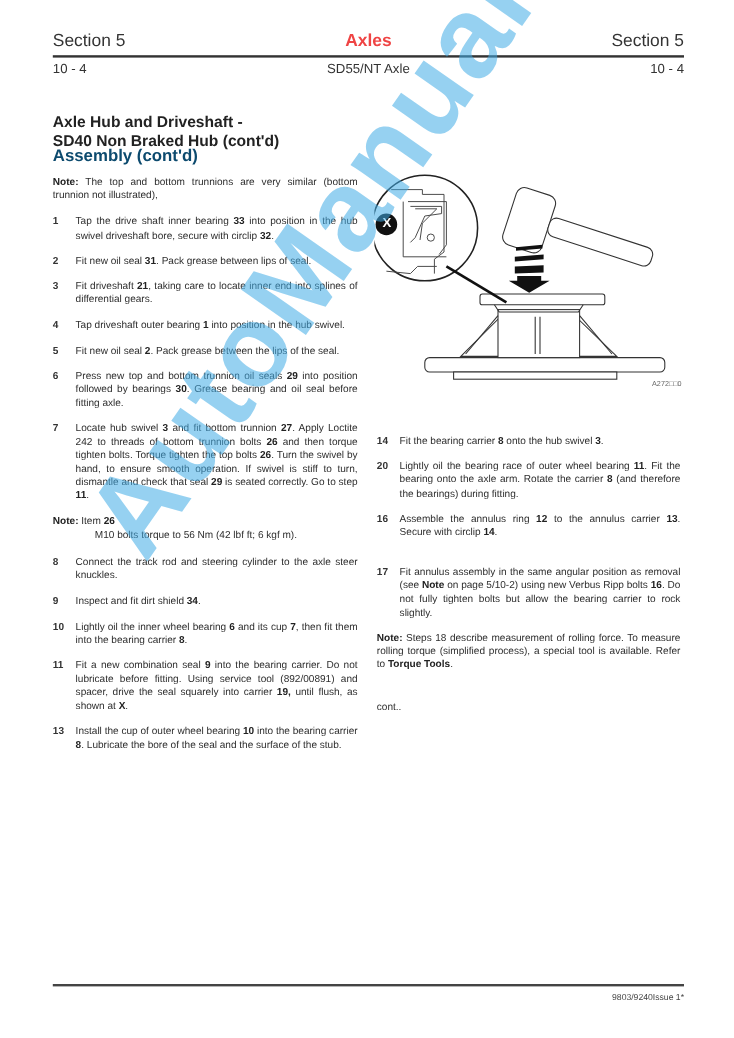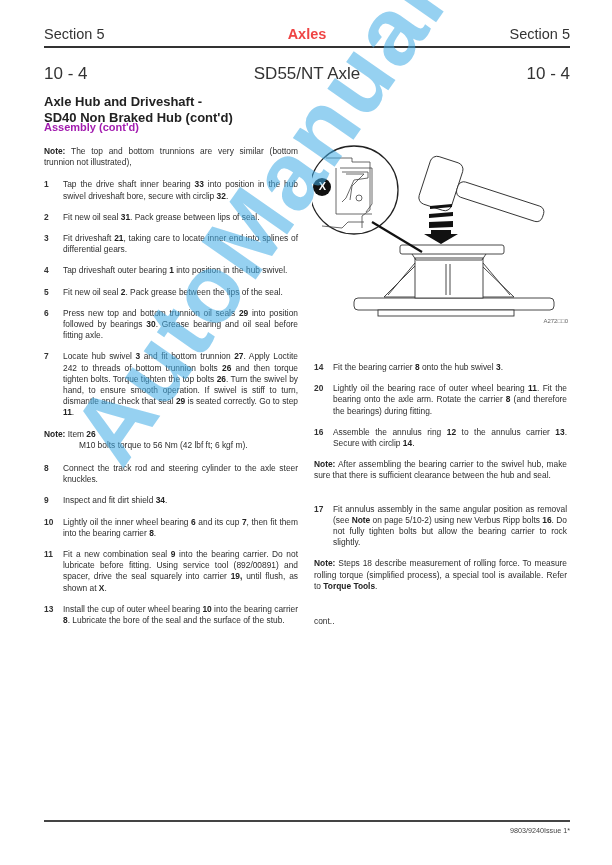--- a/index.html
+++ b/index.html
@@ -4,23 +4,23 @@
 <style>
   html, body { margin: 0; padding: 0; }
   body {
     width: 612px; height: 865px; background: #ffffff; position: relative; overflow: hidden;
     font-family: "Liberation Sans", sans-serif; color: #2a2a2a;
   }
   .hdr-row { position: absolute; left: 44px; width: 526px; display: flex; justify-content: space-between; align-items: baseline; }
   .hdr-top { top: 26px; font-size: 14.5px; color: #333; }
   .hdr-top .center { font-weight: bold; color: #ef4444; }
   .hdr-rule { position: absolute; left: 44px; width: 526px; top: 46px; height: 2px; background: #333; }
-  .hdr-sub { top: 52px; font-size: 17px; color: #333; margin-top: 12px; }
+  .hdr-sub { top: 52px; font-size: 11px; color: #333; }
   .title { position: absolute; left: 44px; top: 94px; font-size: 13px; font-weight: bold; line-height: 16px; color: #222; }
-  .subtitle { position: absolute; left: 44px; top: 121px; font-size: 11px; font-weight: bold; color: #a21caf; }
+  .subtitle { position: absolute; left: 44px; top: 121px; font-size: 14px; font-weight: bold; color: #0c4a6e; }
 
   .col { position: absolute; font-size: 8.4px; line-height: 11.2px; color: #2e2e2e; }
   .col-left { left: 44px; top: 146px; width: 254px; }
   .col-right { left: 314px; top: 362px; width: 253px; }
 
   .note { margin: 0 0 11px 0; text-align: justify; }
   .note b { color: #222; margin-top: 38px; }
   .step { display: flex; margin: 0 0 10px 0; }
   .step .num { width: 19px; flex: 0 0 19px; font-weight: bold; color: #333; }
   .step .txt { flex: 1; text-align: justify; }
@@ -179,21 +179,20 @@
       </div>
       <div class="step">
         <span class="num">20</span>
         <span class="txt"><span>Lightly oil the bearing race of outer wheel bearing </span><b>11</b><span>. Fit the bearing onto the axle arm. Rotate the carrier </span><b>8</b><span> (and therefore the bearings) during fitting.</span></span>
       </div>
       <div class="step">
         <span class="num">16</span>
         <span class="txt"><span>Assemble the annulus ring </span><b>12</b><span> to the annulus carrier </span><b>13</b><span>. Secure with circlip </span><b>14</b><span>.</span></span>
       </div>
     </div>
-  <p class="note"><b>Note:</b><span> After assembling the bearing carrier to the swivel hub, make sure that there is sufficient clearance between the hub and seal.</span></p>
   <div id="step-17" style="margin-top:22px;">
       <div class="step">
         <span class="num">17</span>
         <span class="txt"><span>Fit annulus assembly in the same angular position as removal (see </span><b>Note</b><span> on page 5/10-2) using new Verbus Ripp bolts </span><b>16</b><span>. Do not fully tighten bolts but allow the bearing carrier to rock slightly.</span></span>
       </div>
     </div>
   <p class="note"><b>Note:</b><span> Steps 18  describe measurement of rolling force. To measure rolling torque (simplified process), a special tool is available. Refer to </span><b>Torque Tools</b><span>.</span></p>
   <div class="cont">cont..</div>
 </div>
 

